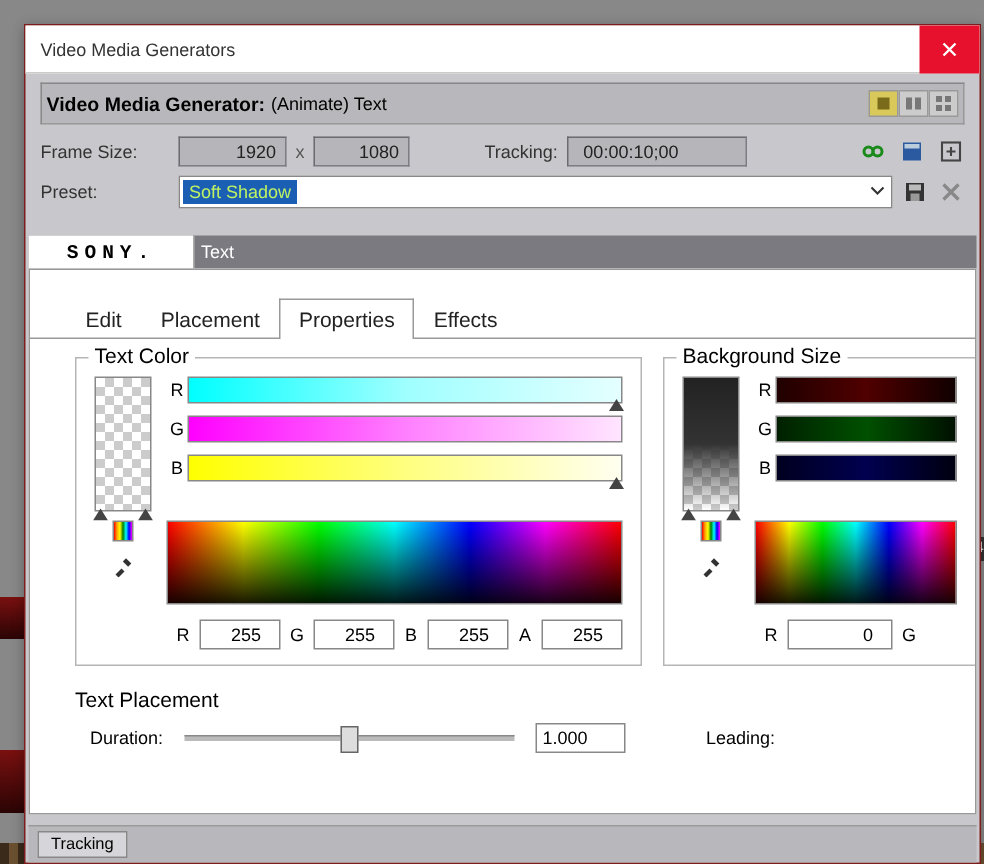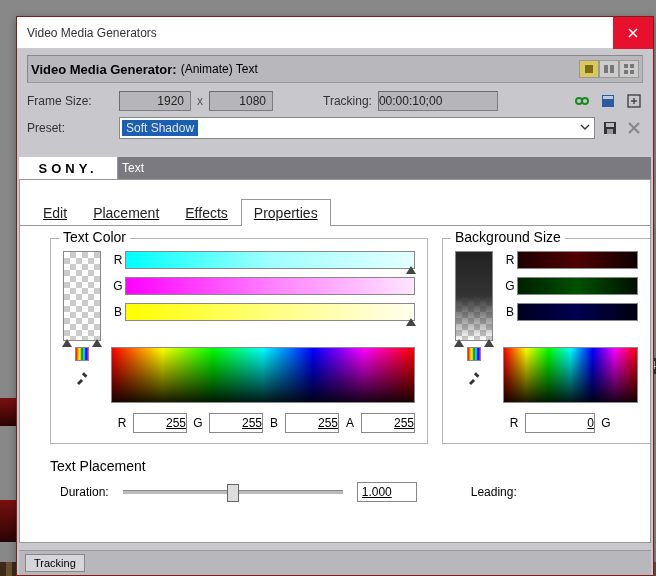--- a/index.html
+++ b/index.html
@@ -12,34 +12,34 @@
   .row label { color: #333; font-size: 12px; }
   .gen-label { font-weight: bold; font-size: 13px; margin-right: 4px; }
   .gen-name { font-size: 12px; }
   .inset-bar { background: #b8b8bc; border: 1px solid #999; border-top-color:#888; border-left-color:#888; padding: 4px 3px; display: flex; align-items: center; }
   .view-toggles { margin-left: auto; display: flex; gap: 0; }
   .view-toggles .vt { width: 20px; height: 18px; background: #ccc; border: 1px solid #999; display:flex;align-items:center;justify-content:center; }
   .view-toggles .vt.active { background: #d8c95a; }
   .vt svg { width:12px; height:12px; }
   .numbox { width: 72px; height: 20px; background: #b6b6ba; border: 1px solid #7d7d83; border-top-color:#6b6b70; border-left-color:#6b6b70; padding: 0 6px; text-align: right; color:#222; }
   .numbox.narrow { width: 64px; }
-  .duration-box { width: 120px; height: 20px; background: #b6b6ba; border: 1px solid #7d7d83; border-top-color:#6b6b70; border-left-color:#6b6b70; padding: 0 0; color:#222; }
+  .duration-box { width: 120px; height: 20px; background: #b6b6ba; border: 1px solid #7d7d83; border-top-color:#6b6b70; border-left-color:#6b6b70; padding: 0 10px; color:#222; }
   .x-sep { color:#555; }
   .right-icons { margin-left: auto; display: flex; gap: 8px; align-items:center; }
   .ic { width:18px; height:18px; display:flex; align-items:center; justify-content:center; cursor:pointer; }
   .ic svg { width:16px; height:16px; }
   .preset-select { flex: 1; height: 22px; background: #fff; border: 1px solid #888; display: flex; align-items: center; position: relative; }
-  .preset-select .sel-text { background: #1a5fb4; color: #e5e5e5; padding: 1px 4px; margin-left: 2px; }
+  .preset-select .sel-text { background: #1a5fb4; color: #bef264; padding: 1px 4px; margin-left: 2px; }
   .preset-select .caret { position: absolute; right: 4px; top: 50%; transform: translateY(-50%); }
   .caret svg { width:10px; height:10px; }
   .tab-strip-top { background: #7a7a80; height: 22px; display: flex; align-items: stretch; margin: 2px 2px 0 2px; }
-  .sony-tab { background: #fff; width: 98px; display: flex; align-items: center; justify-content: center; letter-spacing: 4px; font-weight: bold; font-family: Liberation Sans, sans-serif; font-size: 13px; }
+  .sony-tab { background: #fff; width: 110px; display: flex; align-items: center; justify-content: center; letter-spacing: 4px; font-weight: bold; font-family: Liberation Mono, monospace; font-size: 13px; }
   .top-tab { color: #fff; padding: 0 4px; display: flex; align-items: center; border-left:1px solid #999; }
   .plugin-panel { background: #fff; margin: 0 2px 2px 2px; border: 1px solid #999; height: 364px; padding-top: 18px; position:relative; overflow:hidden; }
-  .subtabs { display: flex; border-bottom: 1px solid #999; padding-left: 10px; height: 28px; text-decoration: underline; }
+  .subtabs { display: flex; border-bottom: 1px solid #999; padding-left: 24px; height: 28px; }
   .subtab { padding: 5px 12px 0 12px; border: 1px solid transparent; border-bottom: none; font-size: 14px; color: #222; cursor:pointer; position:relative; top:1px; }
   .subtab.active { border-color: #999; background: #fff; }
   .panel-body { display: flex; padding: 12px 0 0 30px; }
   .group { border: 1px solid #b5b5b5; padding: 12px 12px 10px 12px; position: relative; }
   .group-left { width: 400px; }
   .group-right { width: 220px; margin-left: 14px; border-right:none; }
   .group-title { position: absolute; top: -10px; left: 8px; background: #fff; padding: 0 4px; font-size: 14px; }
   .color-row { display: flex; align-items: stretch; }
   .swatch { width: 38px; height: 90px; background: repeating-conic-gradient(#ccc 0 25%, #fff 0 50%) 0 0/12px 12px; border:1px solid #888; margin-right:10px; position:relative; }
   .swatch.black { background: linear-gradient(#222, #333 50%, transparent), repeating-conic-gradient(#ccc 0 25%, #fff 0 50%) 0 0/12px 12px; }
@@ -60,21 +60,21 @@
   .gradient-row { display: flex; align-items: flex-start; margin-top: 6px; }
   .mini-col { width: 38px; margin-right: 10px; display:flex; flex-direction:column; align-items:center; gap:10px; }
   .mini-ic { width:14px; height:14px; border:1px solid #888; background: linear-gradient(90deg, red, orange, yellow, green, cyan, blue, magenta); }
   .eyedropper { width:14px; height:14px; }
   .gradient { flex: 1; height: 56px; border:1px solid #888; background:
     linear-gradient(180deg, rgba(0,0,0,0) 0%, rgba(0,0,0,0.9) 100%),
     linear-gradient(90deg, #ff0000, #ffff00, #00ff00, #00ffff, #0000ff, #ff00ff, #ff0000);
   }
   .value-row { display: flex; align-items: center; margin-top: 10px; gap:4px; }
   .value-row .vlab { width:14px; text-align:center; }
-  .vbox { width: 54px; height: 20px; border: 1px solid #888; text-align: right; padding: 1px 0; text-decoration: underline; }
+  .vbox { width: 54px; height: 20px; border: 1px solid #888; text-align: right; padding: 1px 12px; }
   .vbox.wide { width: 70px; }
   .section-title { font-size: 14px; margin: 14px 0 8px 30px; }
   .prop-row { display: flex; align-items: center; padding-left: 40px; gap: 14px; }
   .track-slider { width: 220px; height: 4px; background: #bbb; border-top:1px solid #888; position:relative; }
   .track-slider .thumb { position:absolute; left:50%; top:-7px; width:12px; height:18px; background:#ddd; border:1px solid #666; transform:translateX(-50%); }
   .leading-label { margin-left: 40px; }
   .animate-bar { position: absolute; left: 2px; bottom: 0; right:2px; background: #b8b8bc; border-top:1px solid #999; padding: 3px 6px; }
   .animate-btn { background: #d6d6da; border: 1px solid #888; padding: 2px 8px; font-size: 11px; cursor:pointer; }
 </style>
 </head>
@@ -176,22 +176,22 @@
 
   <div class="tab-strip-top">
     <div class="sony-tab">SONY.</div>
     <div class="top-tab">Text</div>
   </div>
 
   <div class="plugin-panel">
     <div class="subtabs">
       <div class="subtab">Edit</div>
       <div class="subtab">Placement</div>
+      <div class="subtab active">Properties</div>
       <div class="subtab">Effects</div>
-      <div class="subtab active">Properties</div>
     </div>
 
     <div class="panel-body">
 
       <div class="group group-left">
         <div class="group-title">Text Color</div>
         <div class="color-row">
           <div class="swatch">
             <span class="tri-bl"><svg viewBox="0 0 10 10">
                   <path d="M0 10 L5 2 L10 10 Z" fill="#444"></path>

